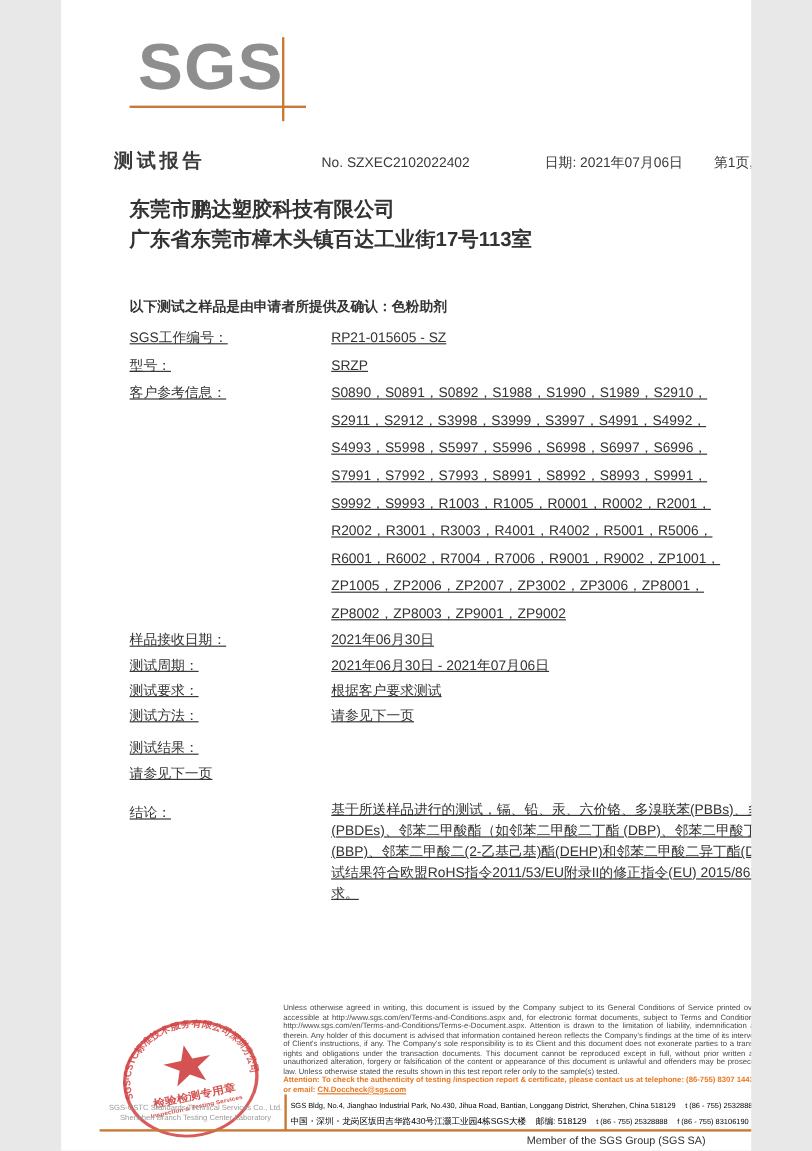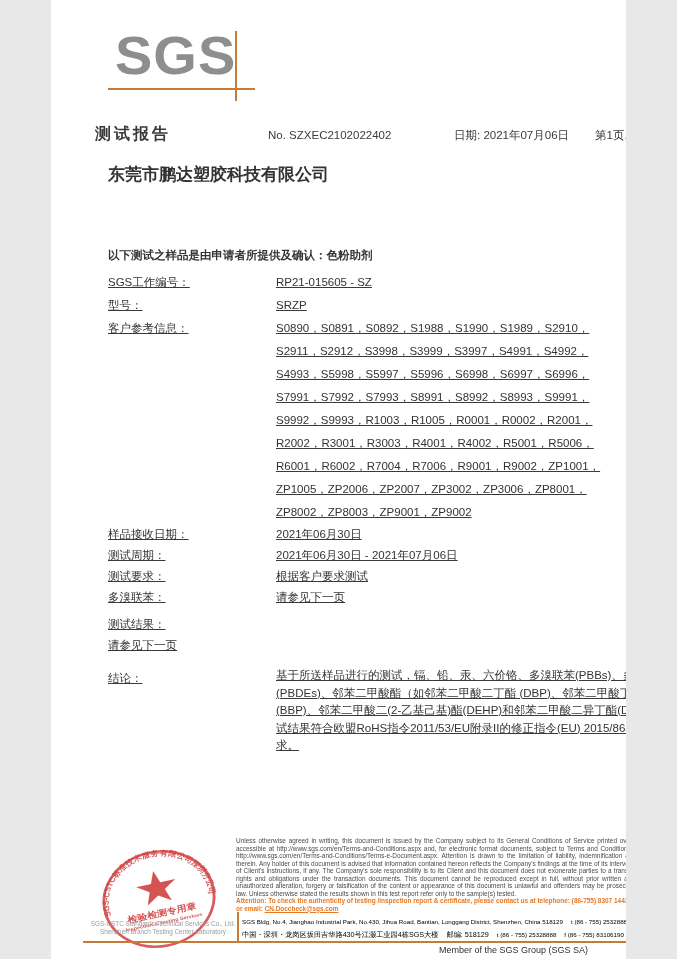--- a/index.html
+++ b/index.html
@@ -76,20 +76,21 @@
 
   <div class="header-row">
     <div class="doc-title">测试报告</div>
     <div class="report-no">No. SZXEC2102022402</div>
     <div class="doc-date">日期: 2021年07月06日</div>
     <div class="page-info">第1页,共7页</div>
   </div>
 
   <div class="applicant">
     <div>东莞市鹏达塑胶科技有限公司</div>
+    <div>广东省东莞市樟木头镇百达工业街17号113室</div>
   </div>
 
   <div class="sample-statement">以下测试之样品是由申请者所提供及确认：色粉助剂</div>
 
   <div class="fields">
     <div class="frow">
       <div class="flabel">SGS工作编号：</div>
       <div class="fvalue">RP21-015605 - SZ</div>
     </div>
     <div class="frow">
@@ -116,21 +117,21 @@
     </div>
     <div class="frow tight">
       <div class="flabel">测试周期：</div>
       <div class="fvalue">2021年06月30日 - 2021年07月06日</div>
     </div>
     <div class="frow tight">
       <div class="flabel">测试要求：</div>
       <div class="fvalue">根据客户要求测试</div>
     </div>
     <div class="frow tight">
-      <div class="flabel">多溴联苯：</div>
+      <div class="flabel">测试方法：</div>
       <div class="fvalue">请参见下一页</div>
     </div>
     <div class="frow tight gap-top">
       <div class="flabel">测试结果：</div>
       <div class="fvalue">请参见下一页</div>
     </div>
     <div class="frow conclusion">
       <div class="flabel">结论：</div>
       <div class="fvalue">基于所送样品进行的测试，镉、铅、汞、六价铬、多溴联苯(PBBs)、多溴二苯醚(PBDEs)、邻苯二甲酸酯（如邻苯二甲酸二丁酯 (DBP)、邻苯二甲酸丁苄酯(BBP)、邻苯二甲酸二(2-乙基己基)酯(DEHP)和邻苯二甲酸二异丁酯(DIBP)）的测试结果符合欧盟RoHS指令2011/53/EU附录II的修正指令(EU) 2015/863 的限值要求。</div>
     </div>

